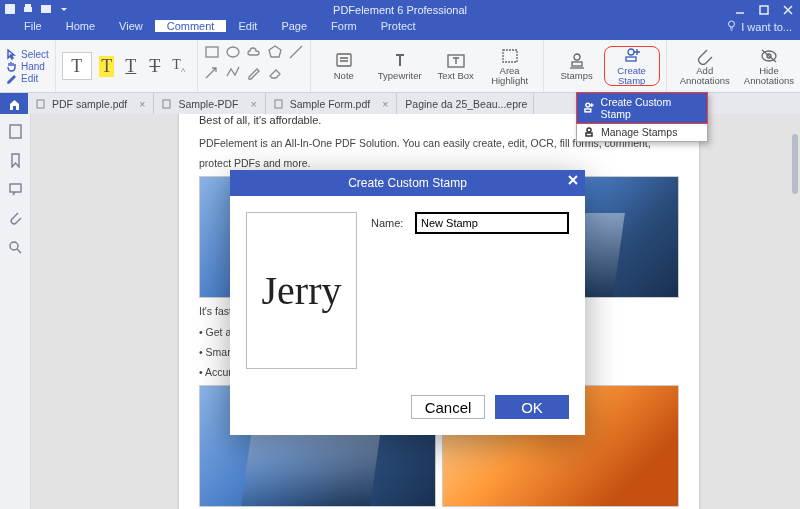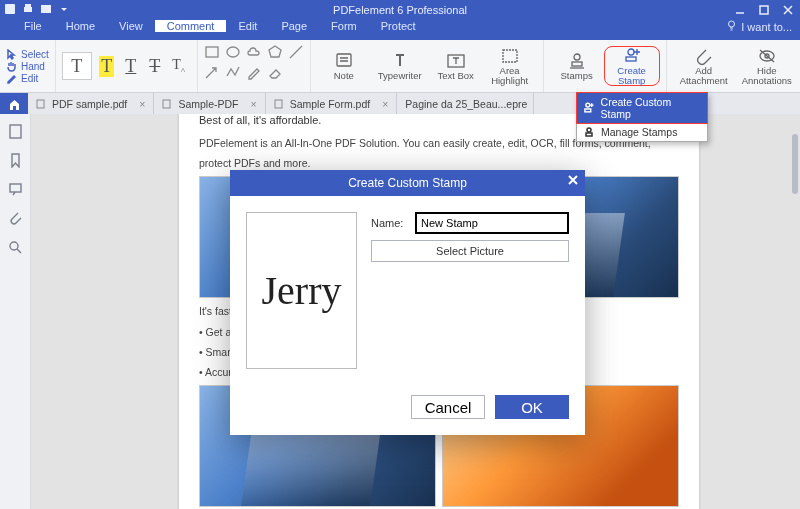--- a/index.html
+++ b/index.html
@@ -250,21 +250,21 @@
           <div class="lbl" style="color:#3b5bbf;white-space:pre-line">Create
 Stamp</div>
         </div>
   </div>
   <div class="rgroup" style="border-right:none">
     <div class="bigbtn">
           <svg viewBox="0 0 20 18">
             <path d="M12 3 L5 10 Q2 13 5 16 Q8 19 11 16 L17 10"></path>
           </svg>
           <div class="lbl" style="white-space:pre-line">Add
-Attachment</div>
+Annotations</div>
         </div>
     <div class="bigbtn">
           <svg viewBox="0 0 20 18">
             <ellipse cx="10" cy="9" rx="7" ry="5"></ellipse>
             <circle cx="10" cy="9" r="2"></circle>
             <path d="M3 3 L17 15"></path>
           </svg>
           <div class="lbl" style="white-space:pre-line">Hide
 Annotations</div>
         </div>
@@ -371,21 +371,20 @@
             <path d="M2 2 L10 10 M10 2 L2 10"></path>
           </svg></span>
   </div>
   <div class="dlgbody">
     <div class="preview">Jerry</div>
     <div class="dlgfields">
       <div class="fr">
         <label>Name:</label>
         <input type="text" value="New Stamp" style="">
       </div>
-      <div class="selbtn">Select Picture</div>
     </div>
   </div>
   <div class="dlgbtns">
     <button>Cancel</button>
     <button class="primary">OK</button>
   </div>
 </div>
 
 </div>
 

